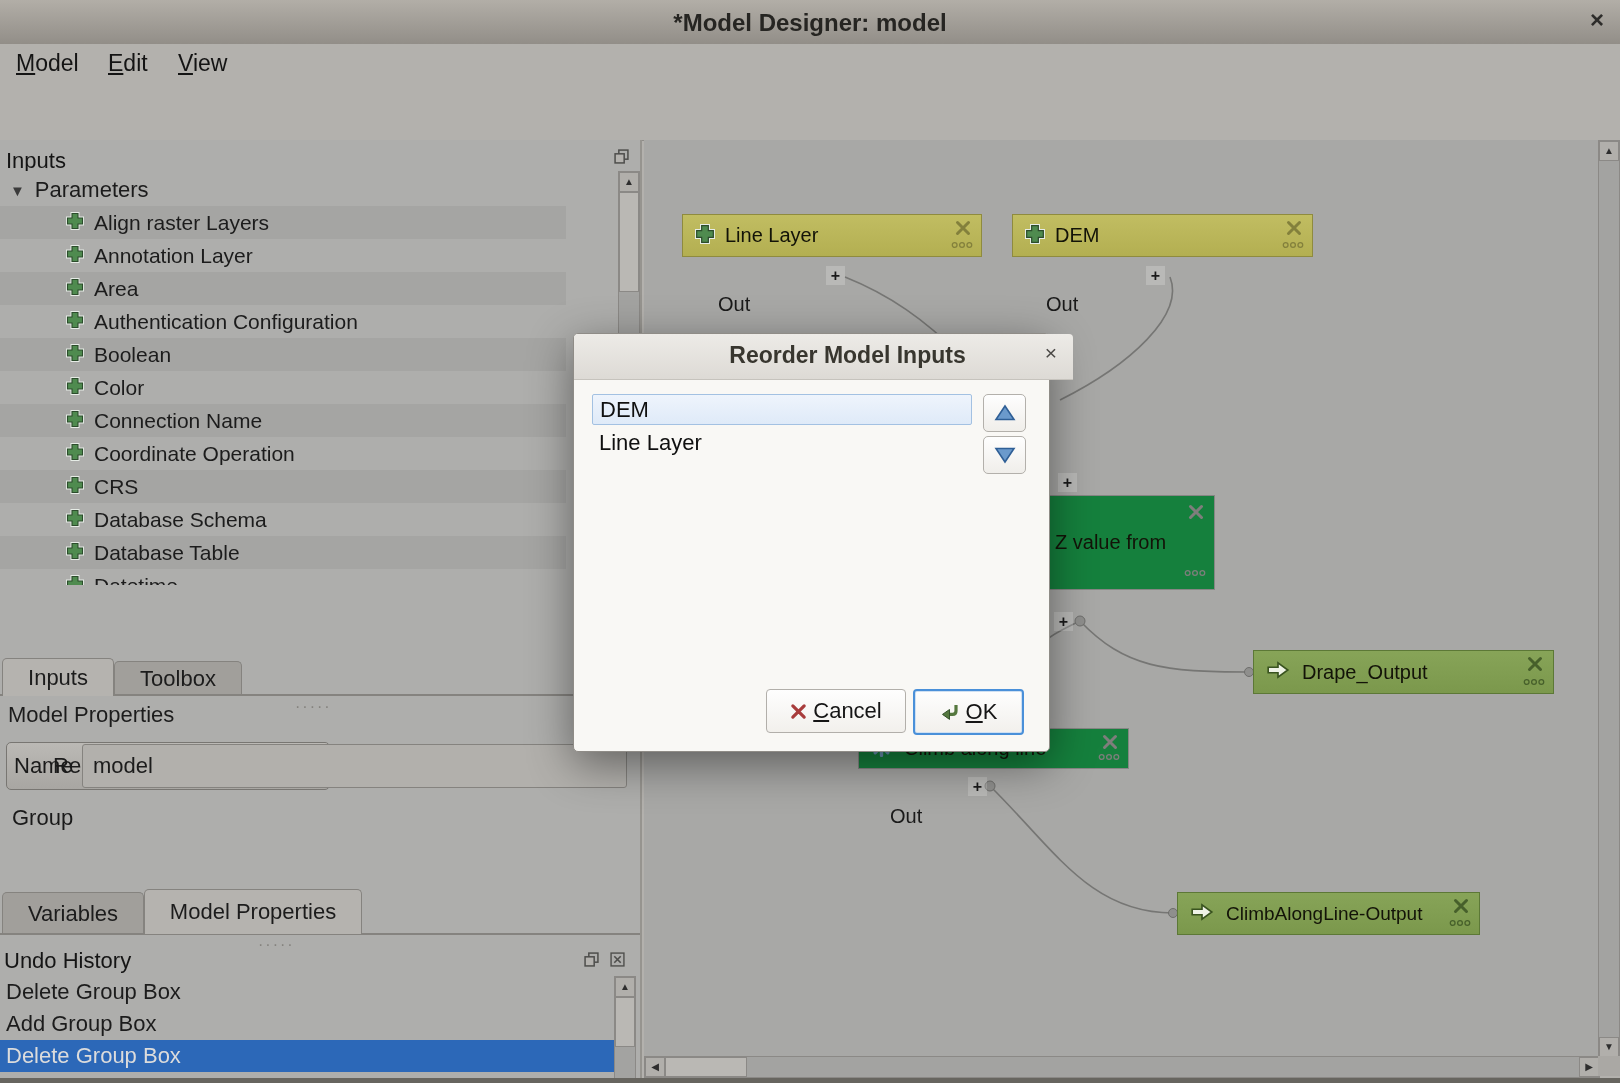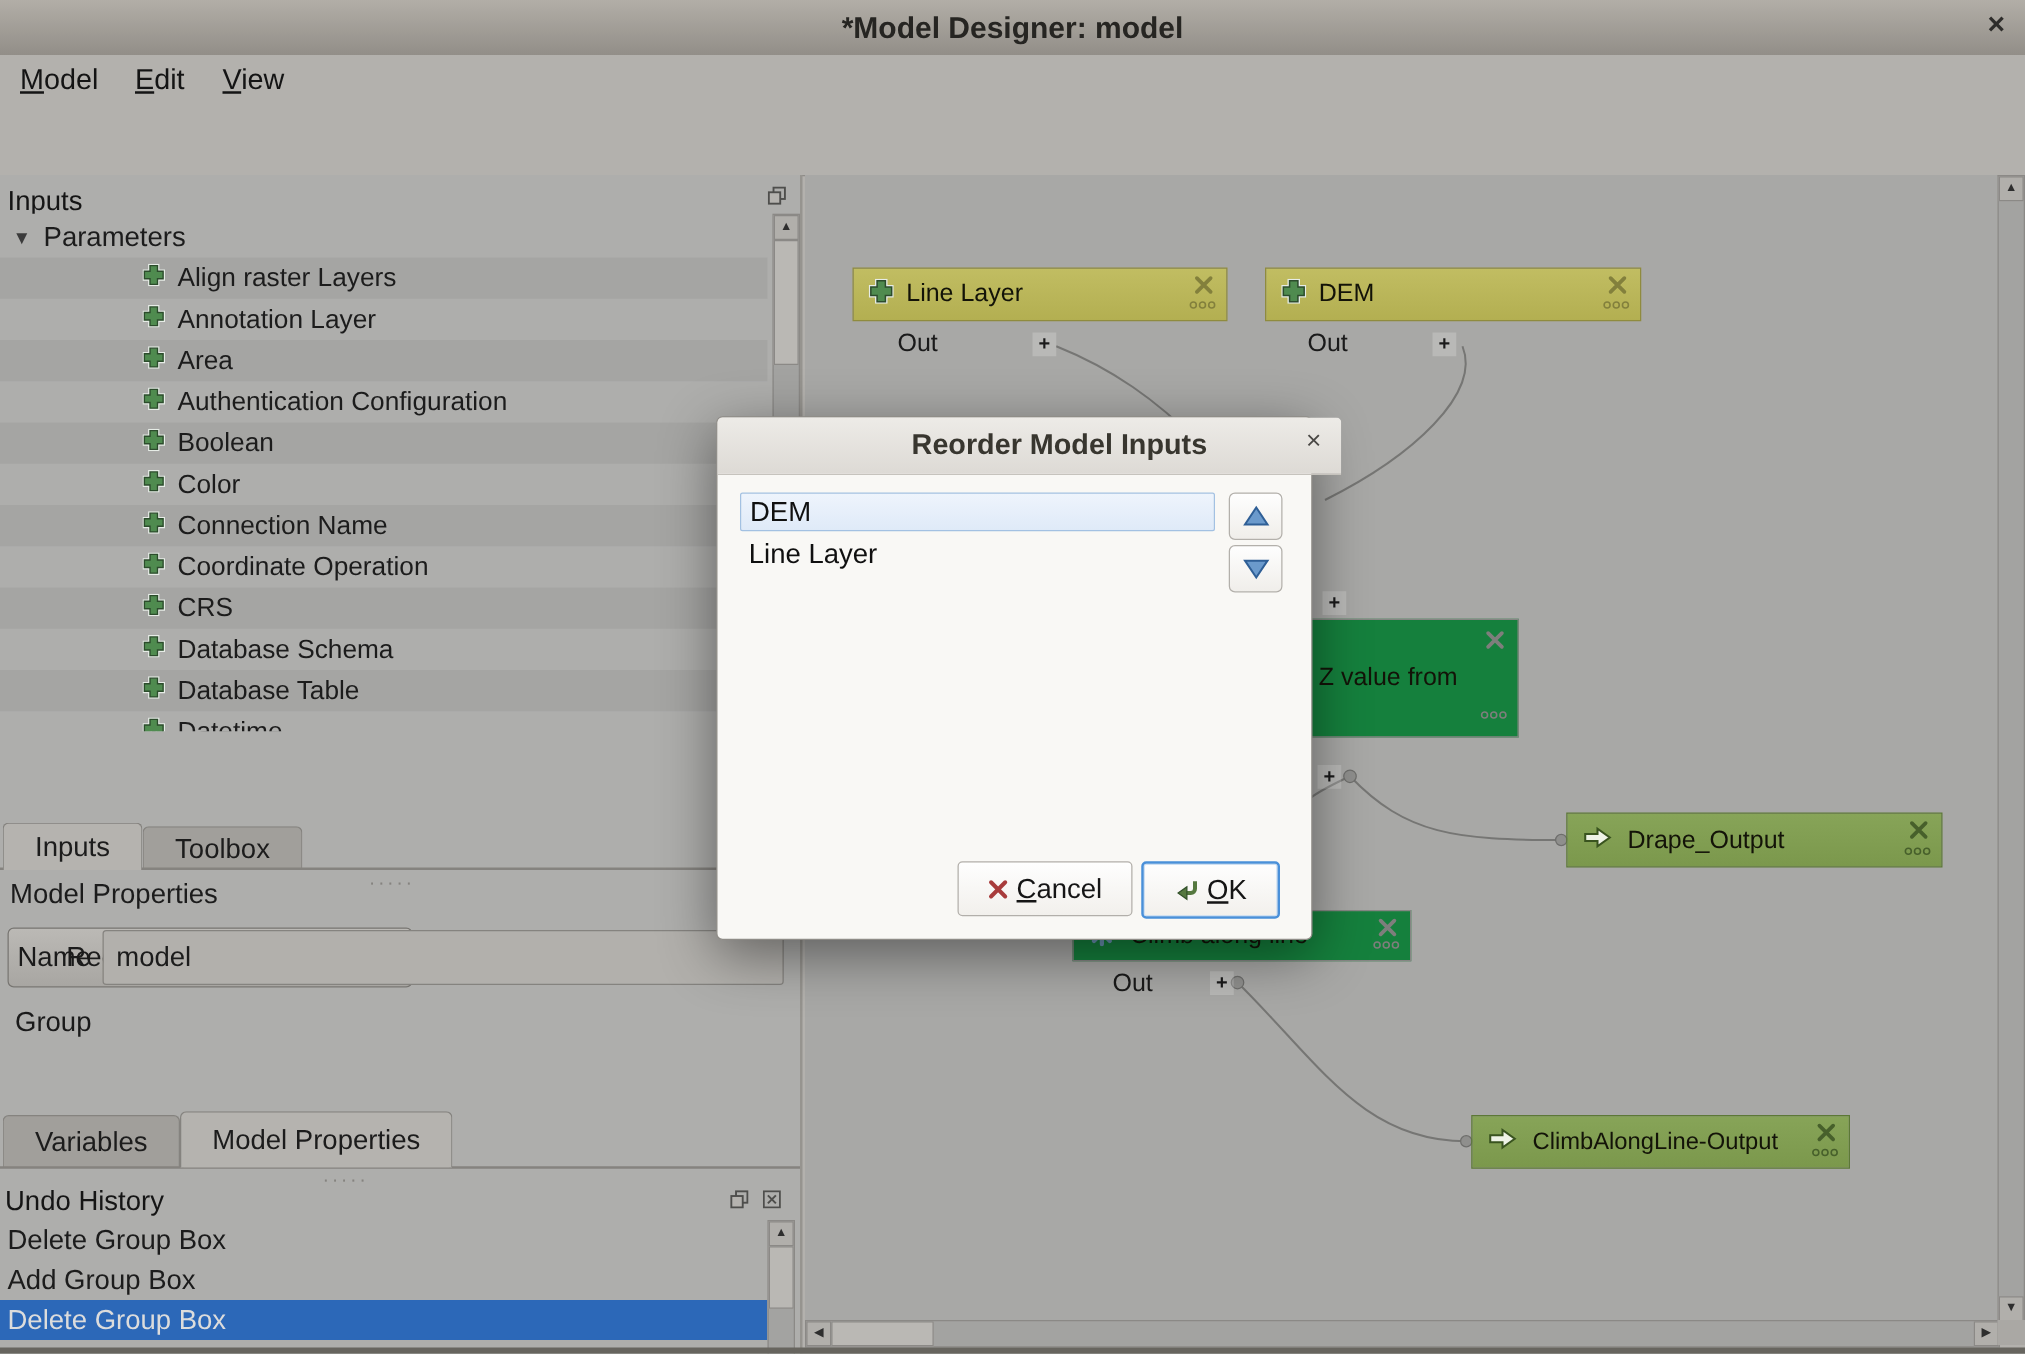--- a/index.html
+++ b/index.html
@@ -30,21 +30,21 @@
     background-image:radial-gradient(#8b8984 1.3px,transparent 1.5px);background-size:5px 7px;}
   .glyphbtn{font-size:32px;line-height:38px;font-weight:bold;}
 
   
   #left-panel{left:0;top:140px;width:640px;height:943px;background:#aeaeac;}
   .dock-title{font-size:22px;color:#151515;}
   .dockicon{width:15px;height:15px;}
   .panel-splitline{left:640px;top:140px;width:2px;height:943px;background:#96948f;}
 
   #tree{left:0;top:171px;width:618px;height:414px;overflow:hidden;background:#aeaeac;}
-  .tree-row{position:absolute;left:0;width:566px;height:33px;display:flex;align-items:center;padding-left:48px;}
+  .tree-row{position:absolute;left:0;width:566px;height:33px;display:flex;align-items:center;}
   .tree-row.striped{background:#a5a5a3;}
   .tree-row .plus{margin-left:66px;margin-right:10px;flex:0 0 auto;}
   .tree-label{font-size:21px;white-space:nowrap;}
   #param-root{left:0;top:3px;width:618px;height:32px;display:flex;align-items:center;position:absolute;}
   #param-root .exp{margin-left:10px;margin-right:10px;font-size:15px;color:#3b3b3b;}
   #param-root .tree-label{font-size:22px;}
 
   .vscroll{background:#a3a3a1;border:1px solid #8b8986;}
   .scrollbtn{position:absolute;left:0;width:18px;height:18px;background:#b1afab;border:1px solid #8b8986;
     font-size:10px;color:#2e2e2e;text-align:center;line-height:17px;}
@@ -74,21 +74,21 @@
   #canvas{left:644px;top:140px;width:954px;height:916px;background:#a8a8a6;overflow:hidden;}
   #wires{position:absolute;left:0;top:0;width:954px;height:916px;}
   .node{position:absolute;display:flex;align-items:center;box-sizing:border-box;}
   .node-yellow{background:linear-gradient(#c1bd62,#b3af51);border:1px solid #8f8b3e;}
   .node-green{background:linear-gradient(#87a458,#7b984c);border:1px solid #5c7836;}
   .node-gray{background:#15803d;border:1px solid #868684;}
   .node-label{font-size:20px;color:#131308;white-space:nowrap;}
   .node-x{position:absolute;top:5px;}
   .node-oo{position:absolute;bottom:3px;}
   .c-yellow{color:#83803c;} .c-green{color:#47602b;} .c-gray{color:#7e7e7c;}
-  .out-label{position:absolute;font-size:20px;color:#1a1a1a;}
+  .out-label{position:absolute;font-size:20px;color:#1a1a1a;margin-top:29px;}
   .plusbox{position:absolute;width:19px;height:19px;background:rgba(255,255,255,.20);
     color:#1a1a1a;font-size:16px;font-weight:bold;text-align:center;line-height:19px;}
   .canvas-scroll{background:#a3a3a1;border:1px solid #8b8986;}
 
   
   #dialog{left:573px;top:333px;width:475px;height:417px;background:#f9f8f5;
     border:1px solid #8f8c87;border-radius:5px;box-shadow:0 12px 45px rgba(0,0,0,.45);z-index:50;}
   #dlg-title{left:0;top:0;width:100%;height:45px;border-radius:4px 4px 0 0;
     background:linear-gradient(#edebe7,#ddDAd5);border-bottom:1px solid #c6c3bd;padding-left:24px;}
   #dlg-title-text{width:100%;top:8px;text-align:center;font-size:23px;font-weight:bold;color:#38362f;}

